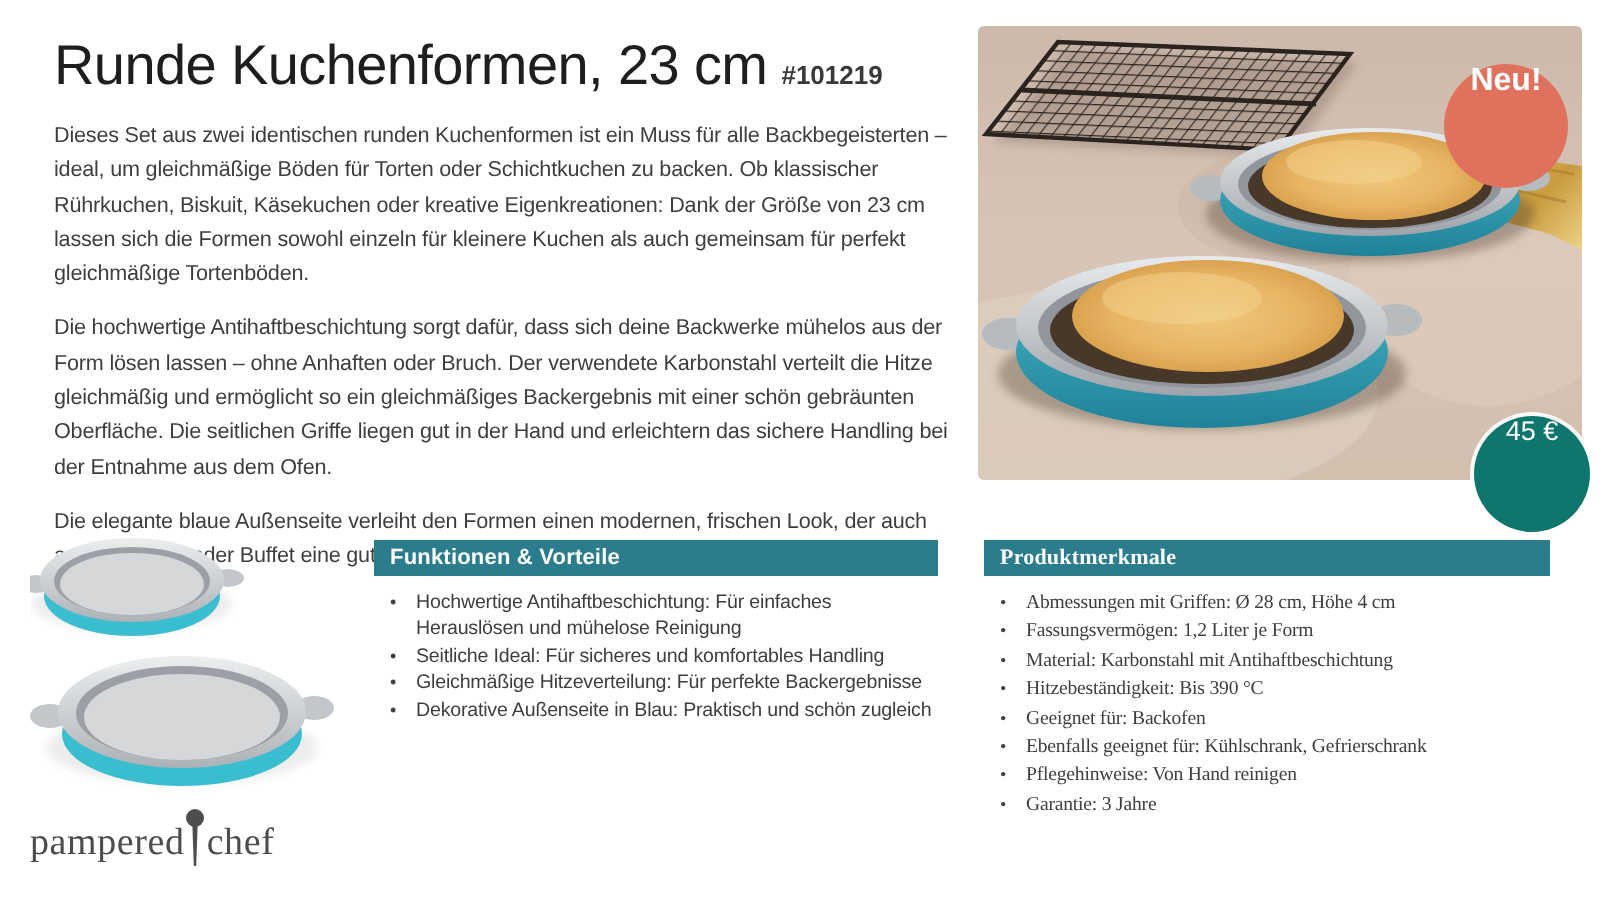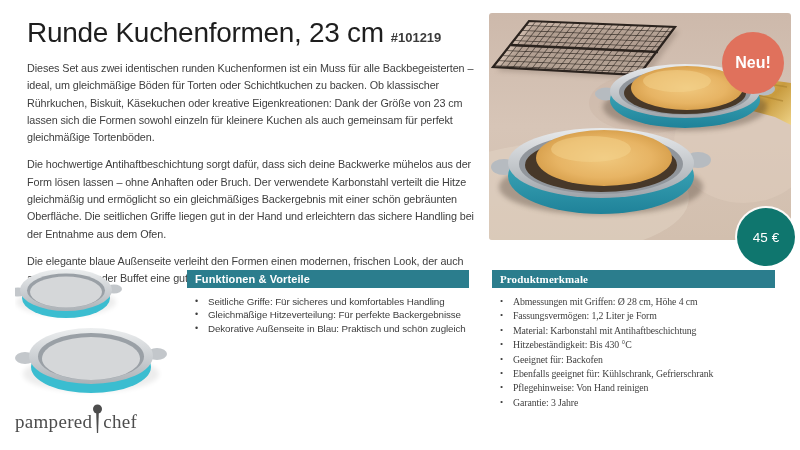--- a/index.html
+++ b/index.html
@@ -10,21 +10,21 @@
   
   .hdr{position:absolute;left:27px;top:17px;white-space:nowrap;}
   .hdr h1{display:inline;margin:0;font-size:28px;font-weight:400;letter-spacing:-0.3px;color:#1e1e1e;}
   .hdr .sku{font-size:13px;font-weight:700;color:#3a3a3a;margin-left:7px;}
   
   .desc{position:absolute;left:27px;top:60px;width:453px;}
   .desc p{margin:0 0 10px 0;font-size:10.8px;line-height:17.3px;letter-spacing:-0.1px;color:#3e3e3e;}
   
   .photo{position:absolute;left:489px;top:13px;width:302px;height:227px;margin:0;}
   .photo svg{display:block;border-radius:3px;}
-  .badge{position:absolute;border-radius:50%;display:flex;align-items:center;justify-content:center;color:#fff;}
+  .badge{position:absolute;border-radius:50%;display:flex;justify-content:center;color:#fff;}
   .badge-neu{left:233px;top:19px;width:62px;height:62px;background:#e0715c;font-size:16px;font-weight:700;}
   .badge-price{left:248px;top:195px;width:58px;height:58px;background:#0f766e;font-size:13.5px;
     box-shadow:0 0 0 2px rgba(255,255,255,0.9);}
   
   .section{position:absolute;}
   .sec-features{left:187px;top:270px;width:282px;}
   .sec-specs{left:492px;top:270px;width:283px;font-family:Liberation Serif, serif;}
   .bar{height:18px;line-height:18px;background:#2b7d8d;color:#ffffff;font-size:11px;font-weight:700;
     padding-left:8px;letter-spacing:0.1px;}
   .section ul{list-style:none;margin:7px 0 0 0;padding:0;}
@@ -132,33 +132,34 @@
       <span>Neu!</span>
     </div>
     <div class="badge badge-price">
       <span>45 €</span>
     </div>
   </figure>
 
   <section class="section sec-features">
     <div class="bar">Funktionen &amp; Vorteile</div>
     <ul>
-      <li>Seitliche Griffe: Für sicheres und komfortables Handling</li>
+      <li>Hochwertige Antihaftbeschichtung: Für einfaches Herauslösen und mühelose Reinigung</li>
+      <li>Seitliche Ideal: Für sicheres und komfortables Handling</li>
       <li>Gleichmäßige Hitzeverteilung: Für perfekte Backergebnisse</li>
       <li>Dekorative Außenseite in Blau: Praktisch und schön zugleich</li>
     </ul>
   </section>
 
   <section class="section sec-specs">
     <div class="bar">Produktmerkmale</div>
     <ul>
       <li>Abmessungen mit Griffen: Ø 28 cm, Höhe 4 cm</li>
       <li>Fassungsvermögen: 1,2 Liter je Form</li>
       <li>Material: Karbonstahl mit Antihaftbeschichtung</li>
-      <li>Hitzebeständigkeit: Bis 430 °C</li>
+      <li>Hitzebeständigkeit: Bis 390 °C</li>
       <li>Geeignet für: Backofen</li>
       <li>Ebenfalls geeignet für: Kühlschrank, Gefrierschrank</li>
       <li>Pflegehinweise: Von Hand reinigen</li>
       <li>Garantie: 3 Jahre</li>
     </ul>
   </section>
 
   <figure class="render">
     <svg width="175" height="148" viewBox="0 0 175 148">
       <defs>

